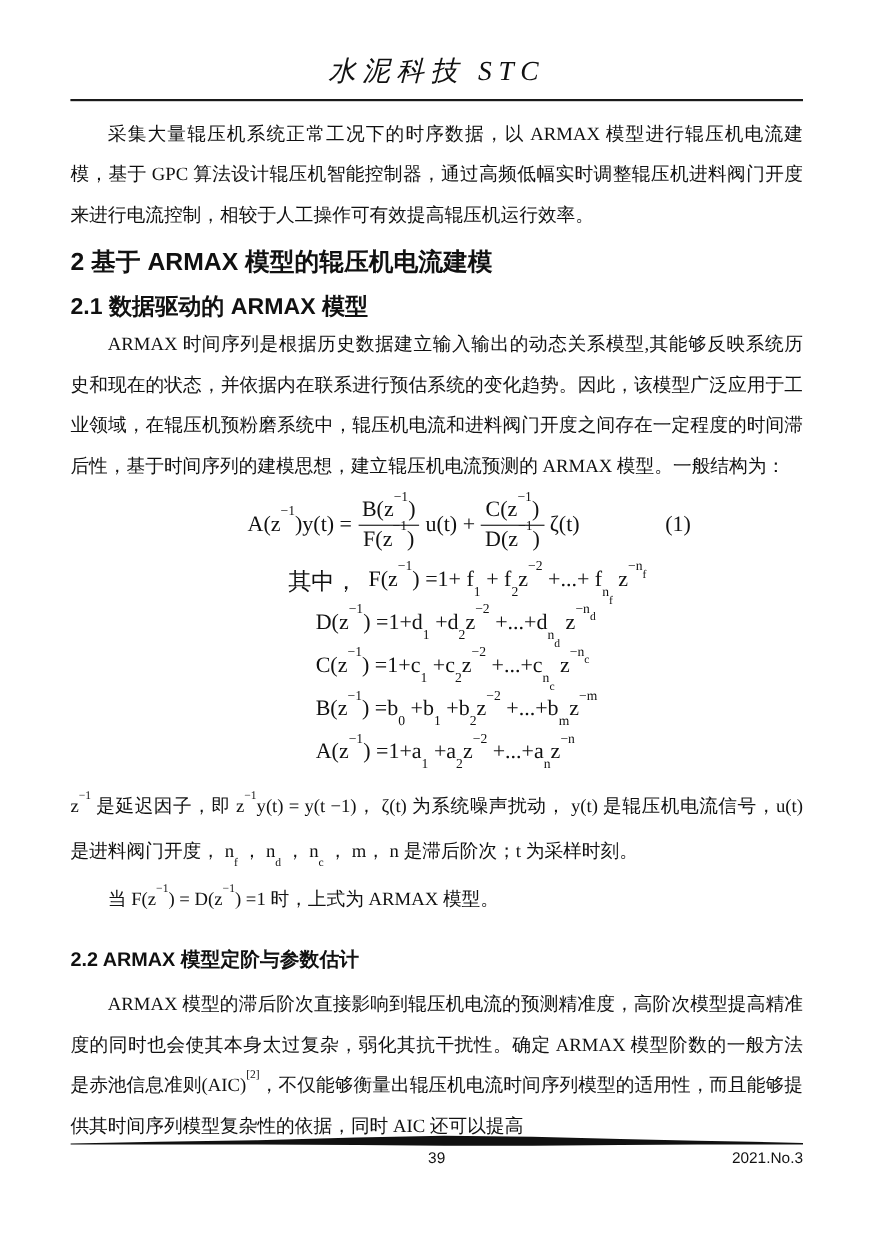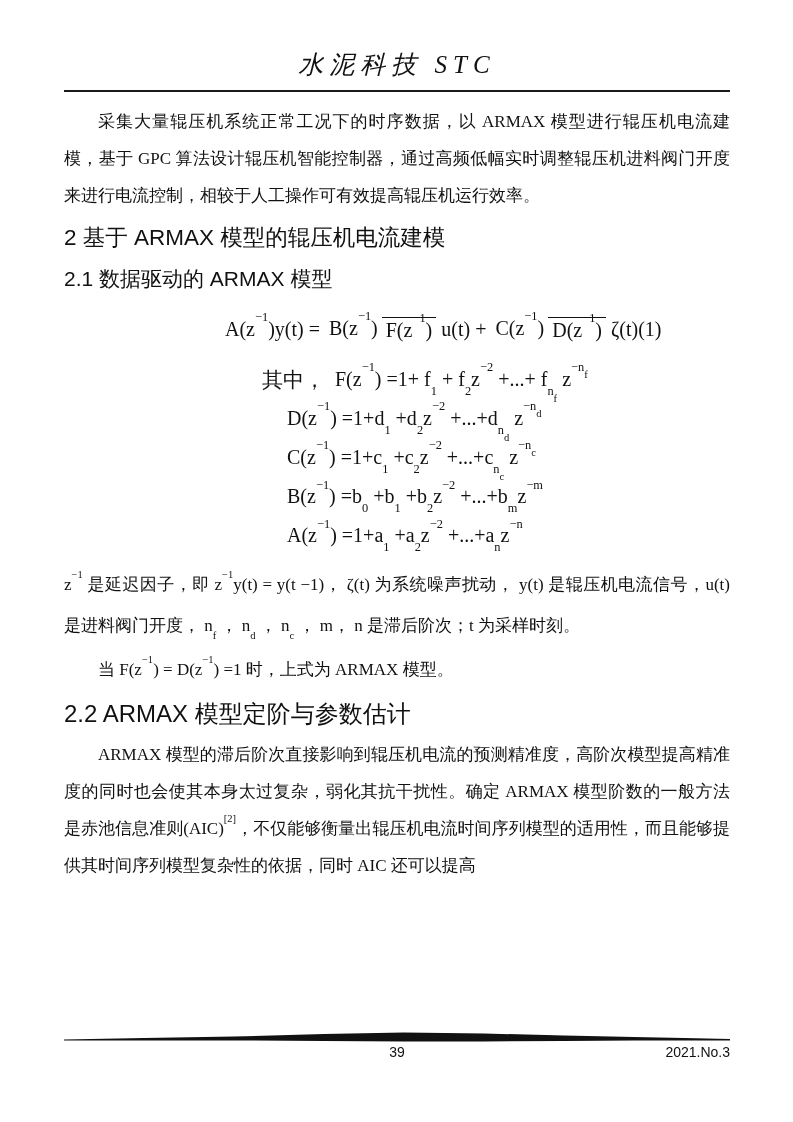--- a/index.html
+++ b/index.html
@@ -31,43 +31,43 @@
     font-size:17px;
     line-height:37px;
     text-align:justify;
     margin:0;
   }
   .indent { text-indent:2em; }
   .p1 { margin-top:11px; }
 
   .h-sec {
     font-family:"Liberation Sans","DejaVu Sans",sans-serif;
-    font-weight:400;
+    font-weight:700;
     margin:0;
   }
   .h2  { font-size:22.5px; line-height:30px; margin-top:9px; }
   .h21 { font-size:21px;  line-height:30px; margin-top:11px; }
-  .h22 { font-size:24px;  line-height:30px; margin-top:9px; margin-bottom:7px; }
+  .h22 { font-size:18px;  line-height:30px; margin-top:19px; margin-bottom:7px; }
 
   
   .math { font-size:20px; }
   sup, sub { font-size:62%; line-height:0; position:relative; }
   sup { top:-0.55em; }
   sub { top:0.35em; }
   sup sub, sub sub { font-size:85%; top:0.3em; }
 
   .eq1-row {
     display:flex; align-items:center;
     margin-left:161px;
     height:58px;
     margin-top:6px;
   }
   .eq1-row .piece { white-space:nowrap; }
   .frac {
-    display:inline-flex; flex-direction:row; align-items:center;
+    display:inline-flex; flex-direction:column; align-items:center;
     margin:0 5px; vertical-align:middle; text-align:center;
   }
   .frac .num { padding:0 4px 2px; }
   .frac .den { border-top:1.6px solid #111; padding:1px 4px 0; }
   .eq-number { margin-left:auto; margin-right:102px; }
 
   .eq-lines { margin-left:161px; margin-top:2px; }
   .eq-line { display:flex; align-items:center; height:39px; white-space:nowrap; }
   .eq-line .lead { padding-left:62px; }
   .where-label { font-size:21px; margin-right:10px;margin-left:37px; }
@@ -99,20 +99,21 @@
       <span class="journal-title">水泥科技 STC</span>
       <div class="header-rule"></div>
     </div>
 
     <p class="para indent p1">采集大量辊压机系统正常工况下的时序数据，以 ARMAX 模型进行辊压机电流建模，基于 GPC 算法设计辊压机智能控制器，通过高频低幅实时调整辊压机进料阀门开度来进行电流控制，相较于人工操作可有效提高辊压机运行效率。</p>
 
     <h2 class="h-sec h2">2 基于 ARMAX 模型的辊压机电流建模</h2>
 
     <h3 class="h-sec h21">2.1 数据驱动的 ARMAX 模型</h3>
 
+    <p class="para indent">ARMAX 时间序列是根据历史数据建立输入输出的动态关系模型,其能够反映系统历史和现在的状态，并依据内在联系进行预估系统的变化趋势。因此，该模型广泛应用于工业领域，在辊压机预粉磨系统中，辊压机电流和进料阀门开度之间存在一定程度的时间滞后性，基于时间序列的建模思想，建立辊压机电流预测的 ARMAX 模型。一般结构为：</p>
 
     <div class="eq1-row math">
       <span class="piece">A(z<sup>−1</sup>)y(t) =</span>
       <span class="frac">
         <span class="num">B(z<sup>−1</sup>)</span>
         <span class="den">F(z<sup>−1</sup>)</span>
       </span>
       <span class="piece">u(t) +</span>
       <span class="frac">
         <span class="num">C(z<sup>−1</sup>)</span>

